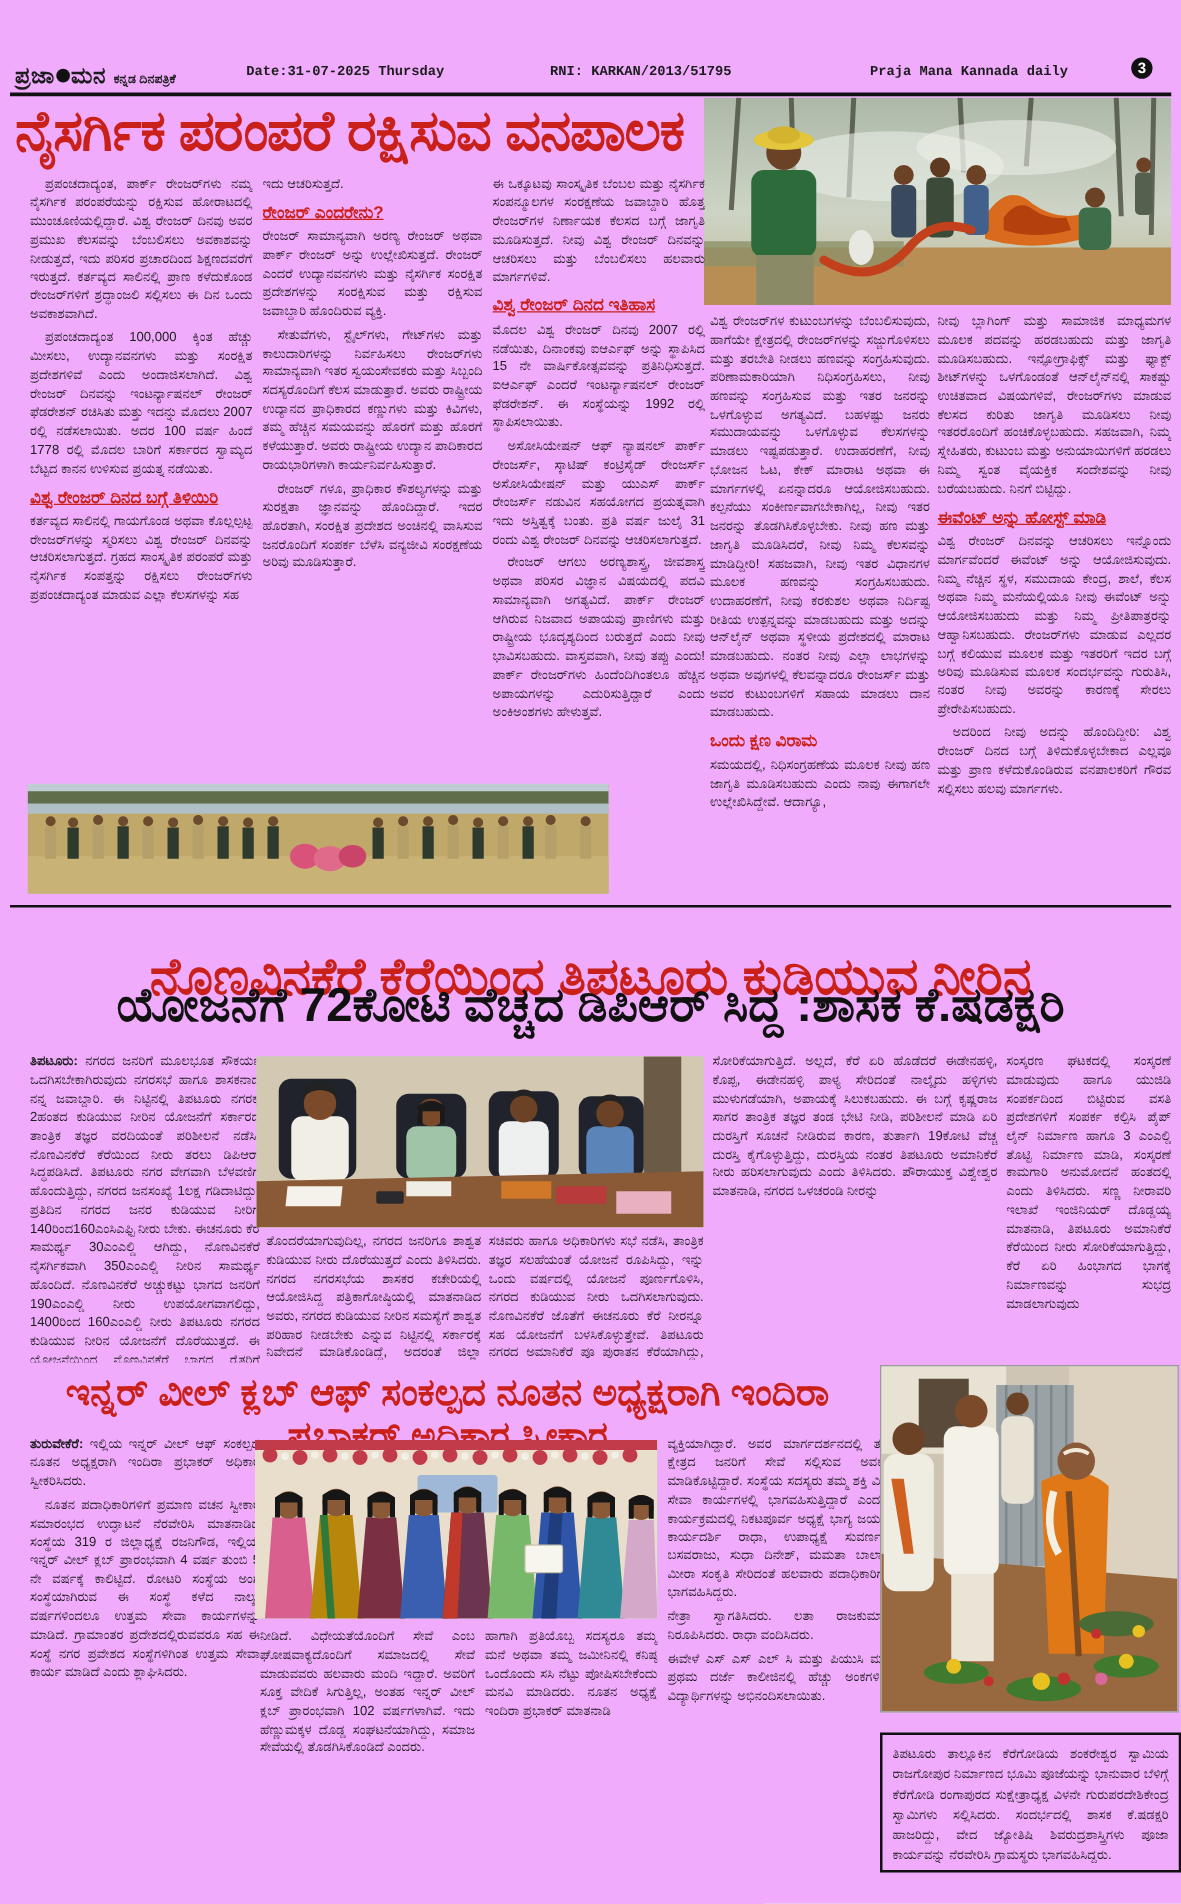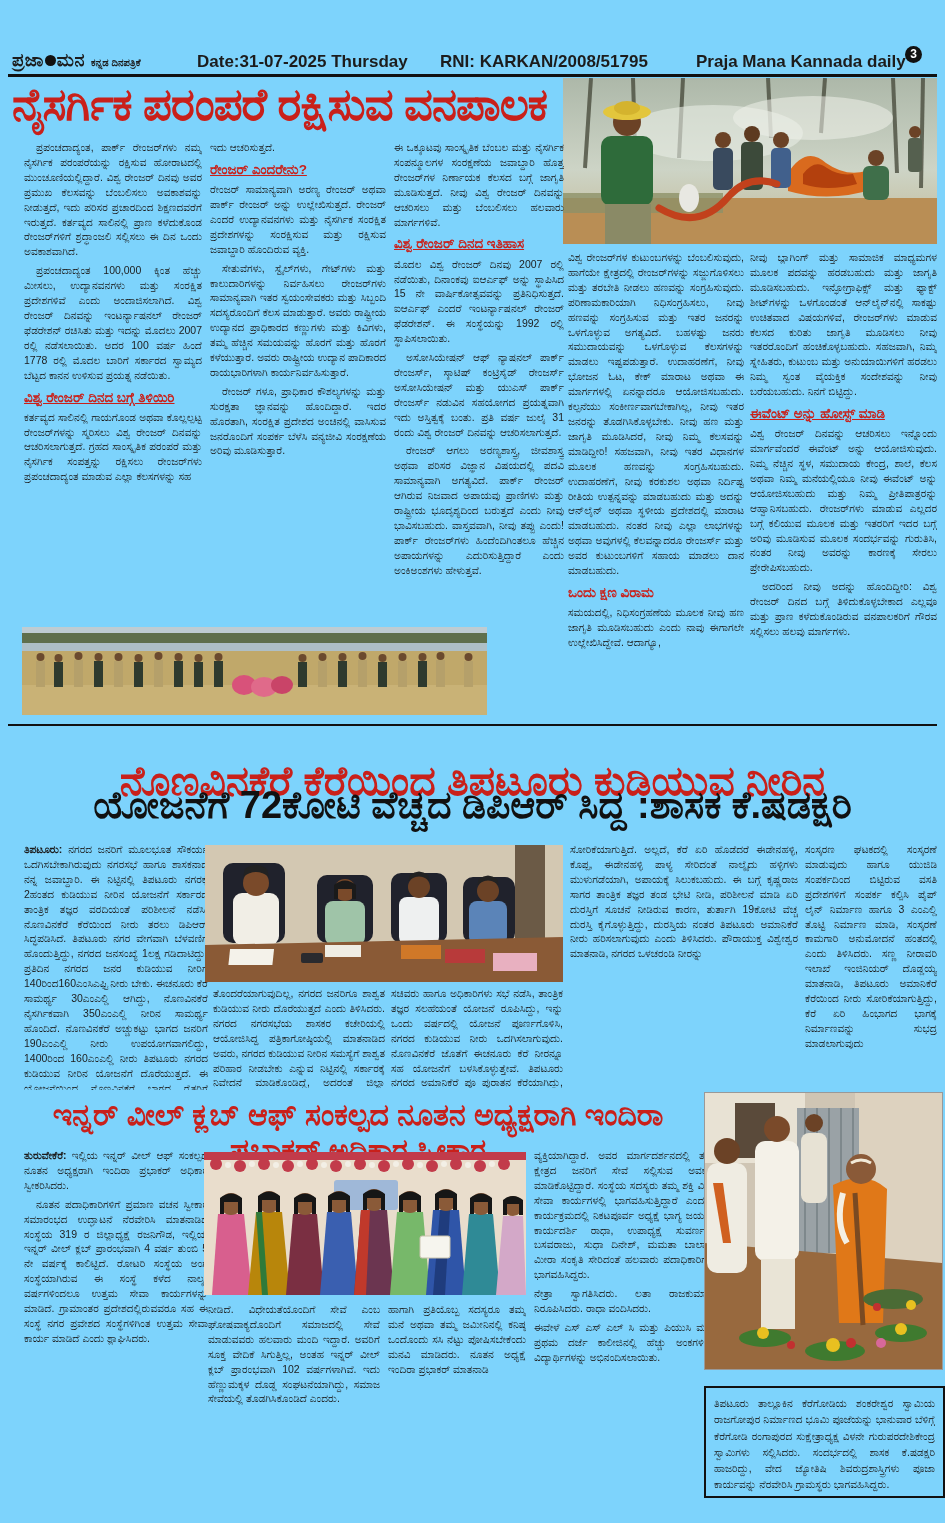--- a/index.html
+++ b/index.html
@@ -1,24 +1,24 @@
 <!DOCTYPE html>
 <html><head>
 <meta charset="utf-8">
 <style>
   html,body{margin:0;padding:0;background:#e8e8e4;}
-  .page{position:relative;width:945px;height:1523px;background:#7dd3fc;margin:0 auto;
+  .page{position:relative;width:945px;height:1523px;background:#f0abfc;margin:0 auto;
         font-family:"Liberation Sans","DejaVu Sans",sans-serif;color:#1c1c1c;overflow:hidden;}
   .abs{position:absolute;}
   
   .mast{position:absolute;top:46px;left:8px;width:929px;height:28px;border-bottom:3px solid #111;}
   .logo-main{font-family:"Liberation Serif","DejaVu Serif",serif;font-weight:bold;font-size:18px;letter-spacing:.5px;}
   .logo-dot{display:inline-block;width:11px;height:11px;border-radius:50%;background:#111;vertical-align:middle;margin:0 1px 3px 1px;}
   .logo-sub{font-size:10px;font-weight:bold;margin-left:6px;}
-  .mast-serif{font-family:Liberation Sans, sans-serif;font-weight:bold;font-size:17px;}
+  .mast-serif{font-family:Liberation Mono, monospace;font-weight:bold;font-size:11px;}
   .pageno{position:absolute;top:0px;left:897px;width:17px;height:17px;border-radius:50%;background:#111;color:#fff;
           font-size:12px;font-weight:bold;text-align:center;line-height:17px;}
   
   .h-red{color:#c9201a;font-weight:bold;}
   .a1-head{font-size:45px;line-height:1.12;letter-spacing:-1px;}
   .a2-head1{font-size:41px;text-align:center;letter-spacing:0px;}
   .a2-head2{font-size:38px;text-align:center;color:#111;font-weight:bold;}
   .a3-head{font-size:30px;text-align:center;}
   
   .col{position:absolute;overflow:hidden;text-align:justify;font-size:10.5px;line-height:1.42;}
@@ -36,21 +36,21 @@
 </head>
 <body>
 
 <div class="page">
 
   <div class="mast">
     <span class="abs" style="left:4px;top:4px;">
       <span class="logo-main">ಪ್ರಜಾ</span><span class="logo-dot"></span><span class="logo-main">ಮನ</span><span class="logo-sub">ಕನ್ನಡ ದಿನಪತ್ರಿಕೆ</span>
     </span>
     <span class="abs mast-serif" style="left:189px;top:6px;">Date:31-07-2025 Thursday</span>
-    <span class="abs mast-ser mast-serif" style="left:432px;top:6px;">RNI: KARKAN/2008/51795</span>
+    <span class="abs mast-ser mast-serif" style="left:432px;top:6px;">RNI: KARKAN/2013/51795</span>
     <span class="abs mast-serif" style="left:688px;top:6px;">Praja Mana Kannada daily</span>
     <span class="pageno">3</span>
   </div>
 
   <div class="abs" style="top:78px;left:8px;width:929px;height:640px;">
     <div class="abs h-red a1-head" style="left:4px;top:2px;width:548px;">ನೈಸರ್ಗಿಕ ಪರಂಪರೆ ರಕ್ಷಿಸುವ ವನಪಾಲಕ</div>
 
     <div class="photo" style="left:555px;top:0;width:374px;height:166px;">
       <svg viewBox="0 0 374 166" preserveAspectRatio="none">
         <defs>

